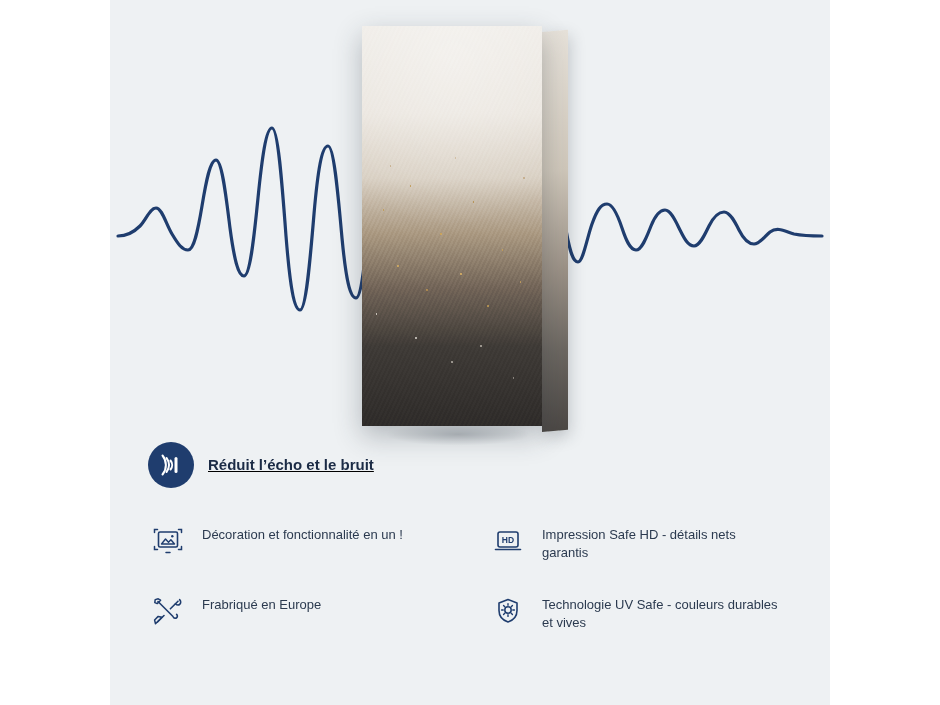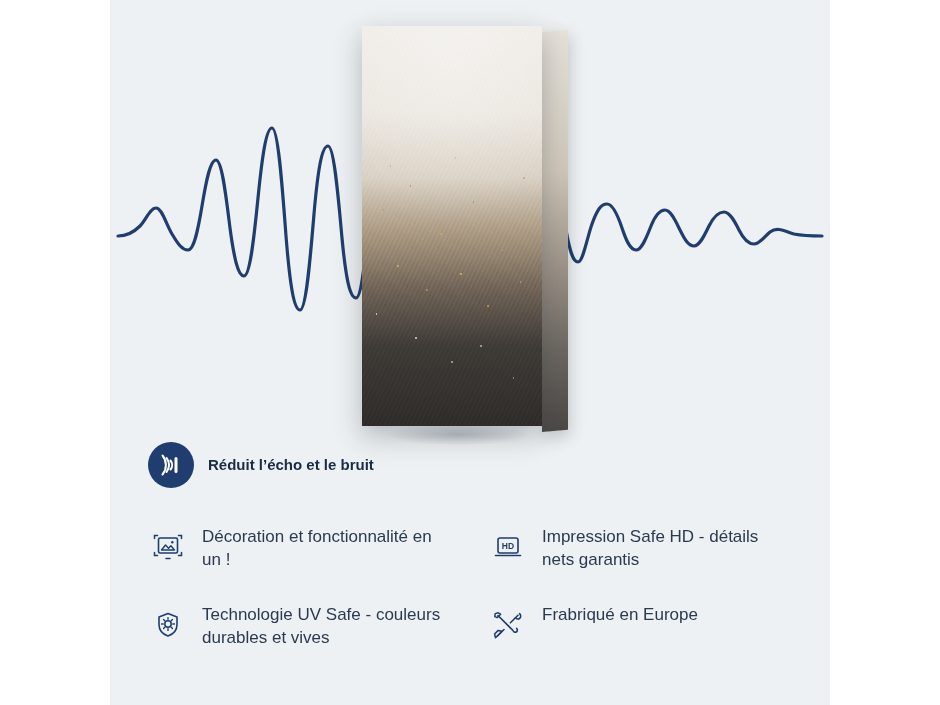--- a/index.html
+++ b/index.html
@@ -143,21 +143,21 @@
     width: 720px;
     height: 273px;
   }
   .primary-row {
     position: absolute;
     left: 38px;
     top: 10px;
     width: 660px;
     display: flex;
   }
-  .primary-col { width: 330px; display: flex; align-items: center; }
+  .primary-col { width: 330px; display: flex; align-items: center; text-decoration: underline; }
   .circle-icon {
     flex: 0 0 auto;
     width: 46px;
     height: 46px;
     border-radius: 50%;
     background: #1f3d6e;
     display: flex;
     align-items: center;
     justify-content: center;
     margin-right: 14px;
@@ -183,25 +183,25 @@
     width: 340px;
     display: flex;
     align-items: flex-start;
   }
   .sec-icon {
     flex: 0 0 auto;
     width: 40px;
     height: 40px;
     margin-right: 14px;
     display: flex;
-    align-items: flex-end;
+    align-items: flex-start;
     justify-content: center;
   }
   .sec-label {
-    font-size: 17px;
+    font-size: 13px;
     color: #2b3a4f;
     line-height: 1.35;
     max-width: 240px;
     padding-top: 2px;
   }
 </style>
 </head>
 <body>
 
 <div id="stage">
@@ -310,40 +310,40 @@
               </svg>
             </span>
             <span class="sec-label">Impression Safe HD - détails nets garantis</span>
           </div>
         </div>
 
         <div class="sec-line">
           <div class="sec-col">
             <span class="sec-icon">
               <svg width="34" height="34" viewBox="0 0 34 34">
-                <path d="M17 5.5 26 9v7.5c0 5.6-4 9.8-9 11.5-5-1.7-9-5.9-9-11.5V9z" fill="none" stroke="#1f3d6e" stroke-width="1.6" stroke-linejoin="round"></path>
-                <circle cx="17" cy="16" r="3.2" fill="none" stroke="#1f3d6e" stroke-width="1.5"></circle>
-                <path d="M17 9.6v1.6M17 20.8v1.6M10.6 16h1.6M21.8 16h1.6M12.6 11.6l1.1 1.1M20.3 19.3l1.1 1.1M21.4 11.6l-1.1 1.1M13.7 19.3l-1.1 1.1" stroke="#1f3d6e" stroke-width="1.4" stroke-linecap="round"></path>
-              </svg>
-            </span>
-            <span class="sec-label">Technologie UV Safe - couleurs durables et vives</span>
-          </div>
-          <div class="sec-col">
-            <span class="sec-icon">
-              <svg width="34" height="34" viewBox="0 0 34 34">
                 <path d="M7 7.5l15 15" stroke="#1f3d6e" stroke-width="1.6" stroke-linecap="round"></path>
                 <path d="M22.5 23.5a2.2 2.2 0 1 0 3.1-3.1" fill="none" stroke="#1f3d6e" stroke-width="1.6" stroke-linecap="round"></path>
                 <path d="M6.2 9.6 9.6 6.2 7.2 4.8 4.2 5.6 3.8 8.6z" fill="none" stroke="#1f3d6e" stroke-width="1.5" stroke-linejoin="round"></path>
                 <path d="M27 7.2l-7.6 7.6" stroke="#1f3d6e" stroke-width="1.6" stroke-linecap="round"></path>
                 <path d="M28.6 5.6c1.4 1.4 1.5 3.3.3 4.5-1.2 1.2-3.1 1-4.5-.4" fill="none" stroke="#1f3d6e" stroke-width="1.5" stroke-linecap="round"></path>
                 <path d="M13 21.5 6.5 28" stroke="#1f3d6e" stroke-width="1.6" stroke-linecap="round"></path>
                 <path d="M4.5 29.8 3.6 26l3.6-3.6 3.8.9z" fill="none" stroke="#1f3d6e" stroke-width="1.5" stroke-linejoin="round"></path>
               </svg>
             </span>
             <span class="sec-label">Frabriqué en Europe</span>
           </div>
+          <div class="sec-col">
+            <span class="sec-icon">
+              <svg width="34" height="34" viewBox="0 0 34 34">
+                <path d="M17 5.5 26 9v7.5c0 5.6-4 9.8-9 11.5-5-1.7-9-5.9-9-11.5V9z" fill="none" stroke="#1f3d6e" stroke-width="1.6" stroke-linejoin="round"></path>
+                <circle cx="17" cy="16" r="3.2" fill="none" stroke="#1f3d6e" stroke-width="1.5"></circle>
+                <path d="M17 9.6v1.6M17 20.8v1.6M10.6 16h1.6M21.8 16h1.6M12.6 11.6l1.1 1.1M20.3 19.3l1.1 1.1M21.4 11.6l-1.1 1.1M13.7 19.3l-1.1 1.1" stroke="#1f3d6e" stroke-width="1.4" stroke-linecap="round"></path>
+              </svg>
+            </span>
+            <span class="sec-label">Technologie UV Safe - couleurs durables et vives</span>
+          </div>
         </div>
 
       </div>
     </div>
 
   </div>
 </div>
 
 </body></html>

